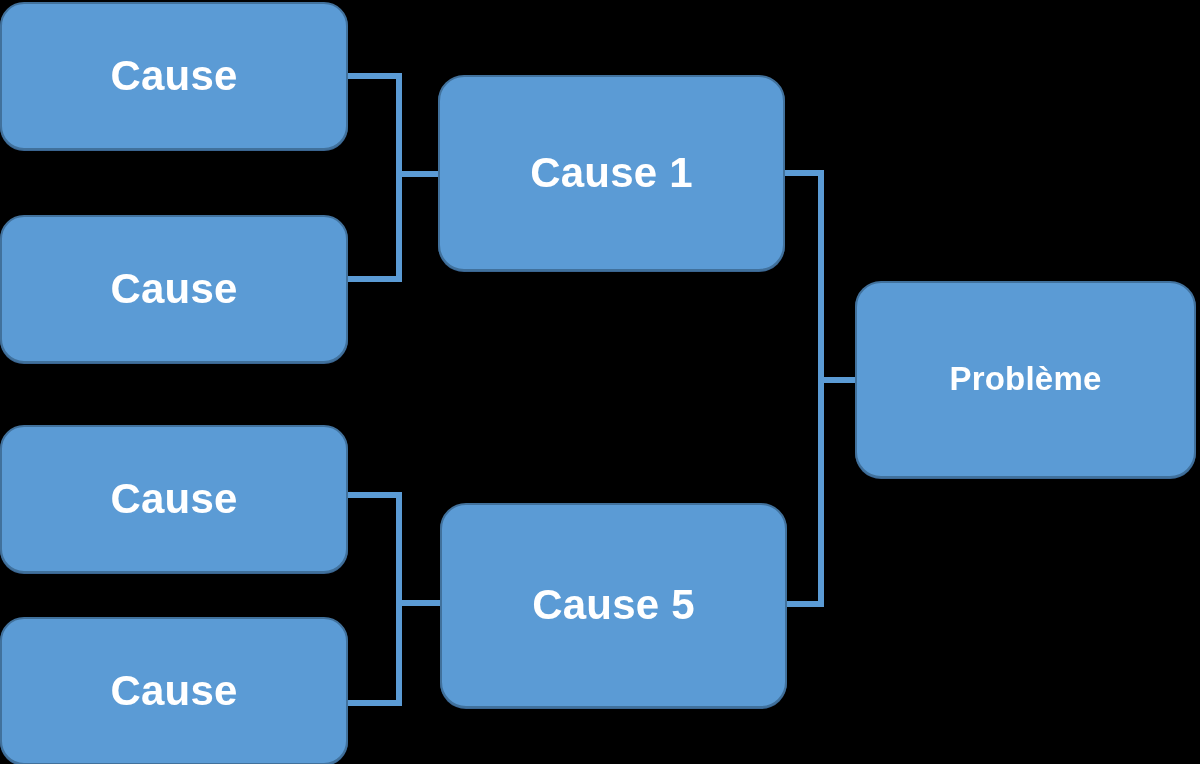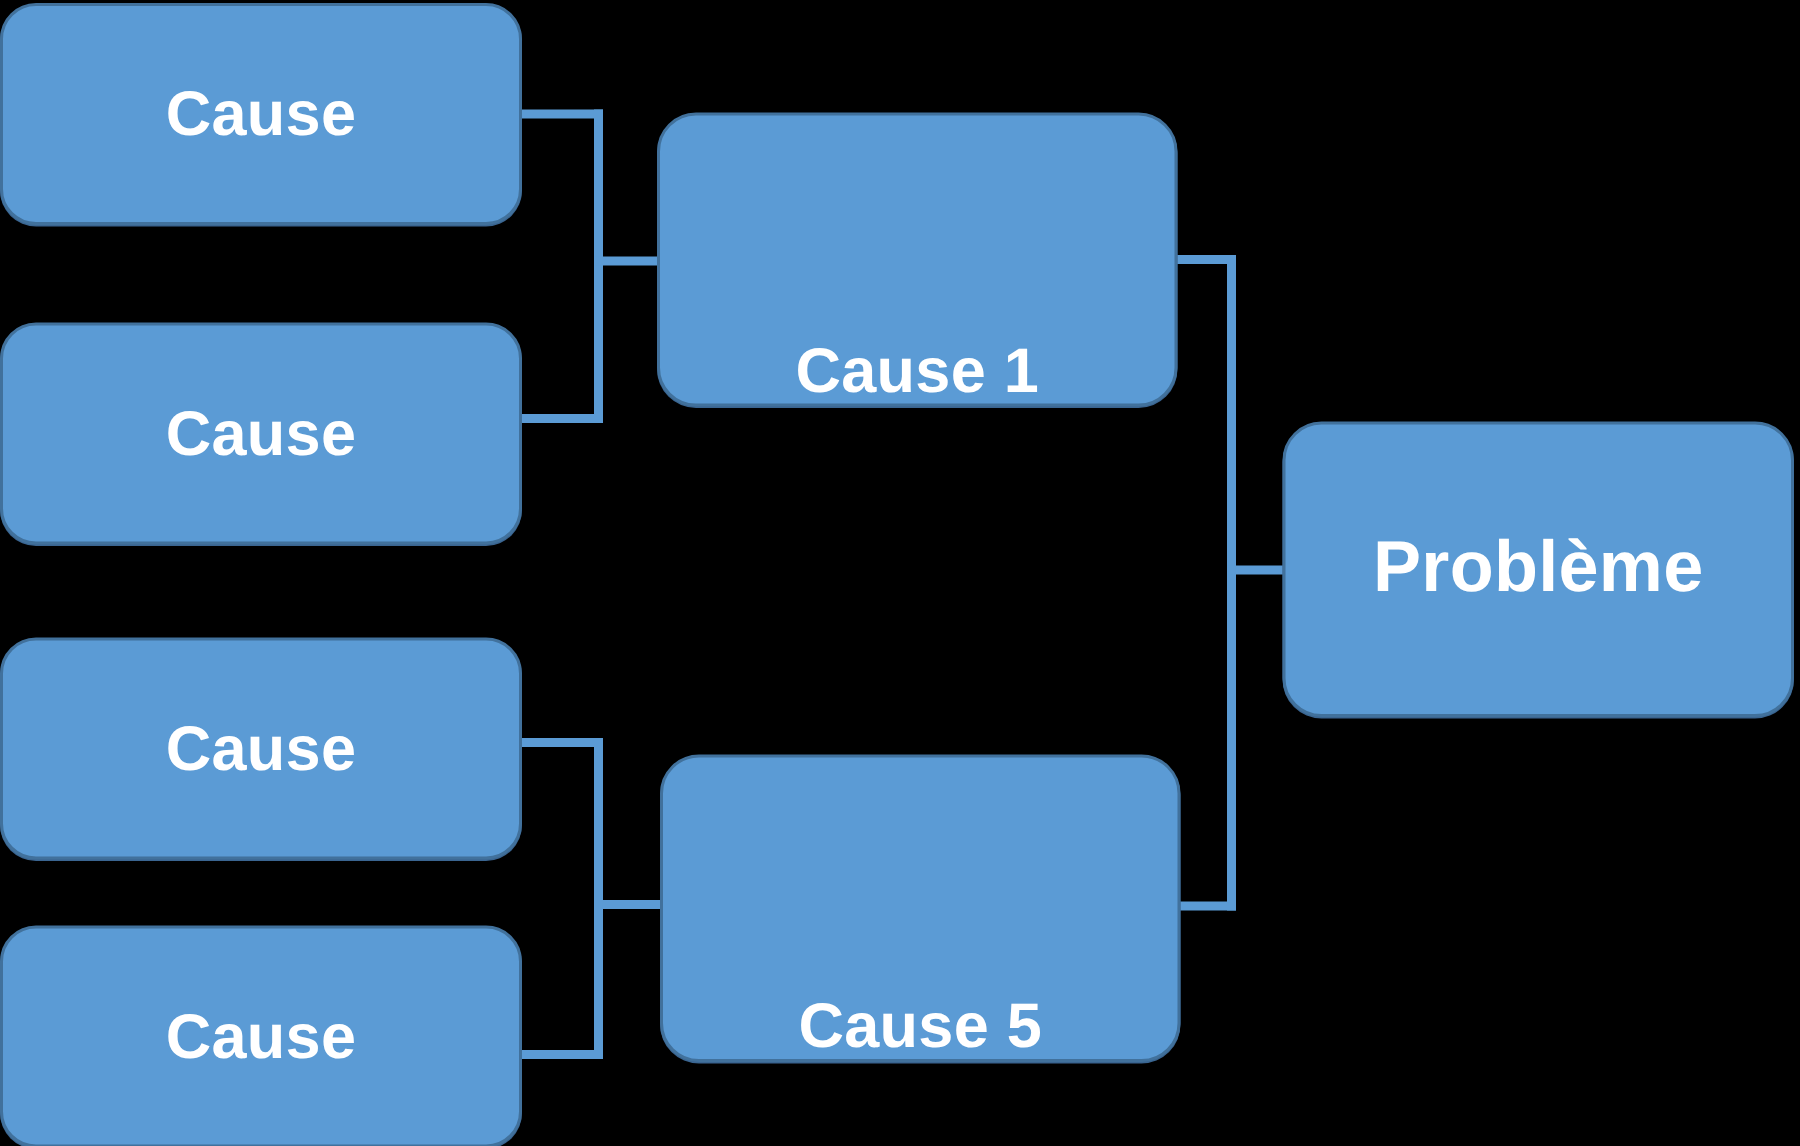--- a/index.html
+++ b/index.html
@@ -53,32 +53,31 @@
   .leaf.l1 { top: 2px; }
   .leaf.l2 { top: 215px; }
   .leaf.l3 { top: 425px; }
   .leaf.l4 { top: 617px; }
 
   
   .mid {
     width: 347px;
     font-size: 42px;
     border-radius: 26px;
-    align-items: flex-end;
   }
   .mid.m1 { left: 438px; top: 75px;  height: 196px; }
   .mid.m2 { left: 440px; top: 503px; height: 205px; }
 
   
   .problem {
     left: 855px;
     top: 281px;
     width: 341px;
     height: 197px;
-    font-size: 48px;
+    font-size: 33px;
     border-radius: 26px;
   }
 
   
   .conn {
     position: absolute;
     background: #5B9BD5;
   }
   .conn.h { height: 6px; }
   .conn.v { width: 6px; }

